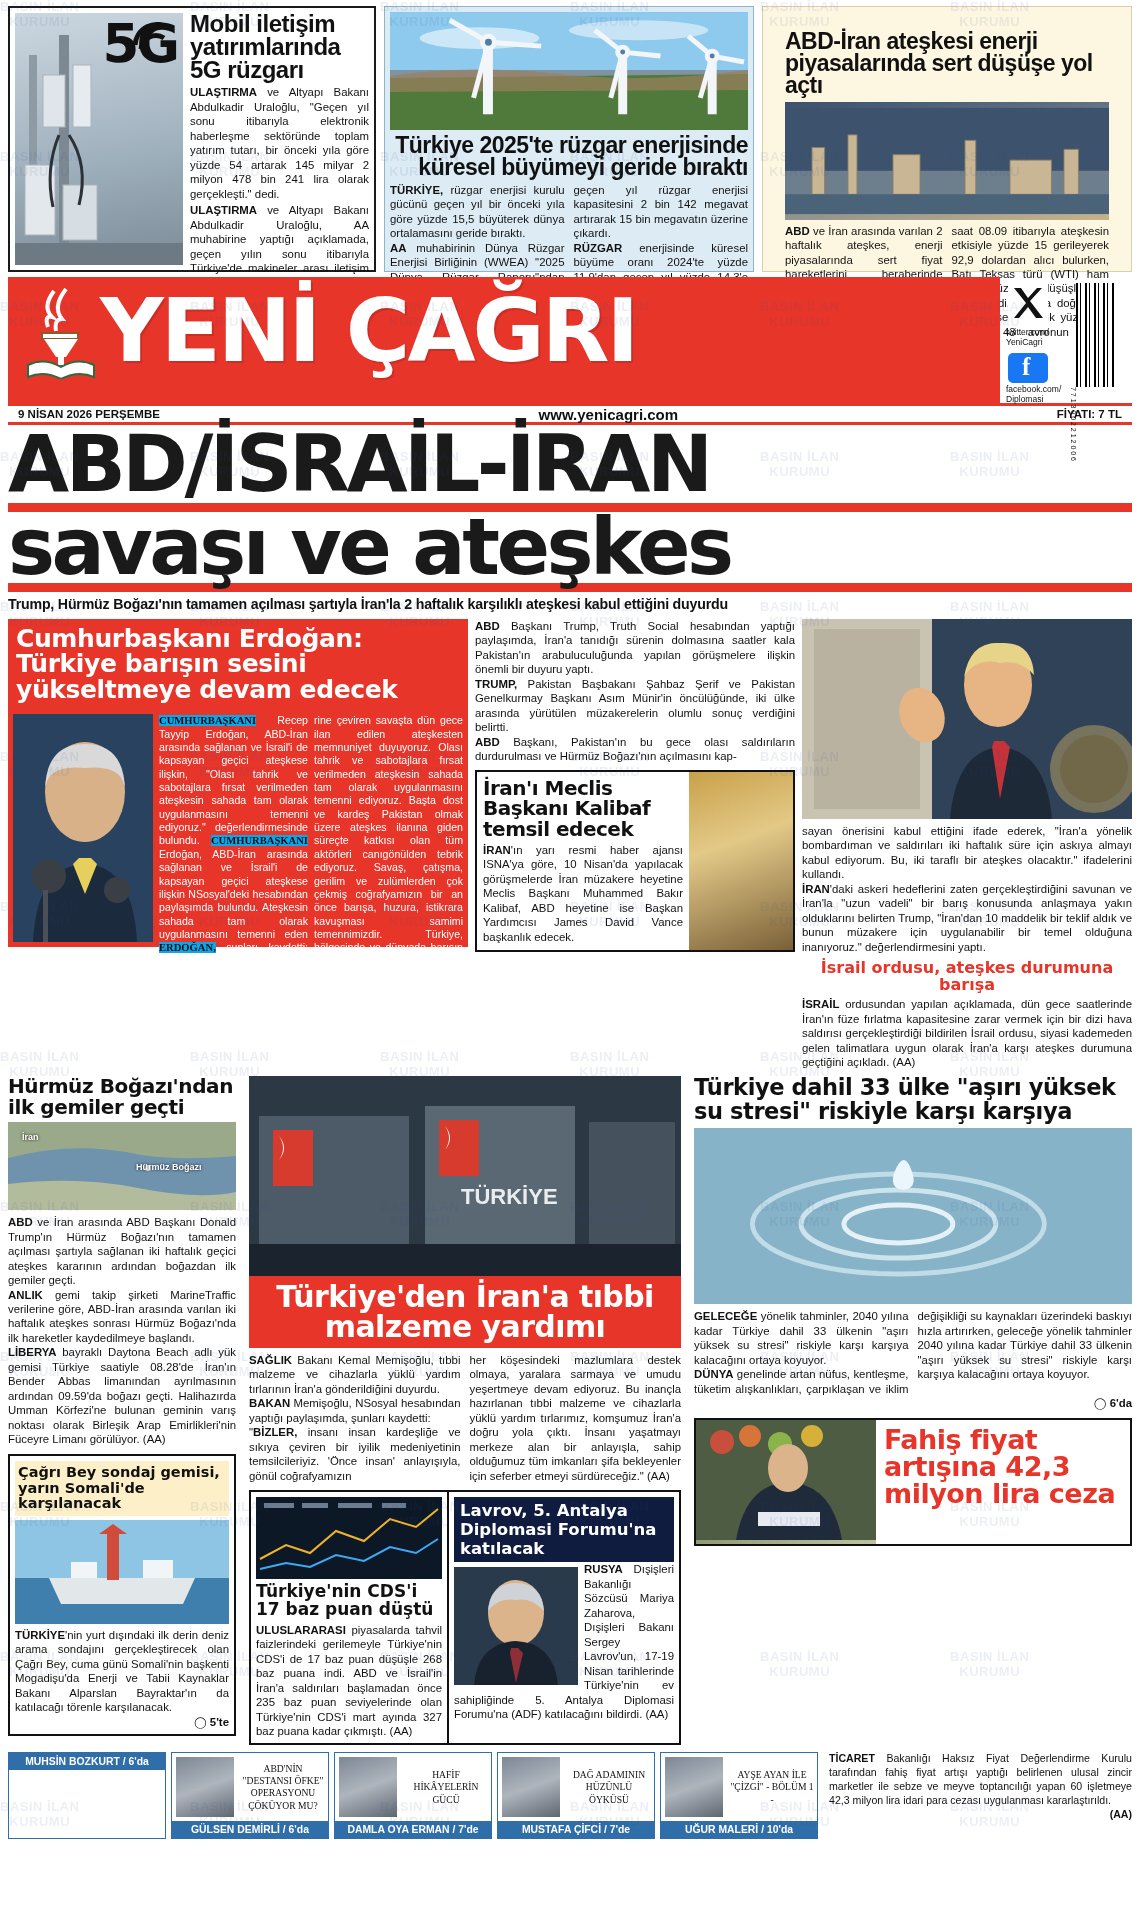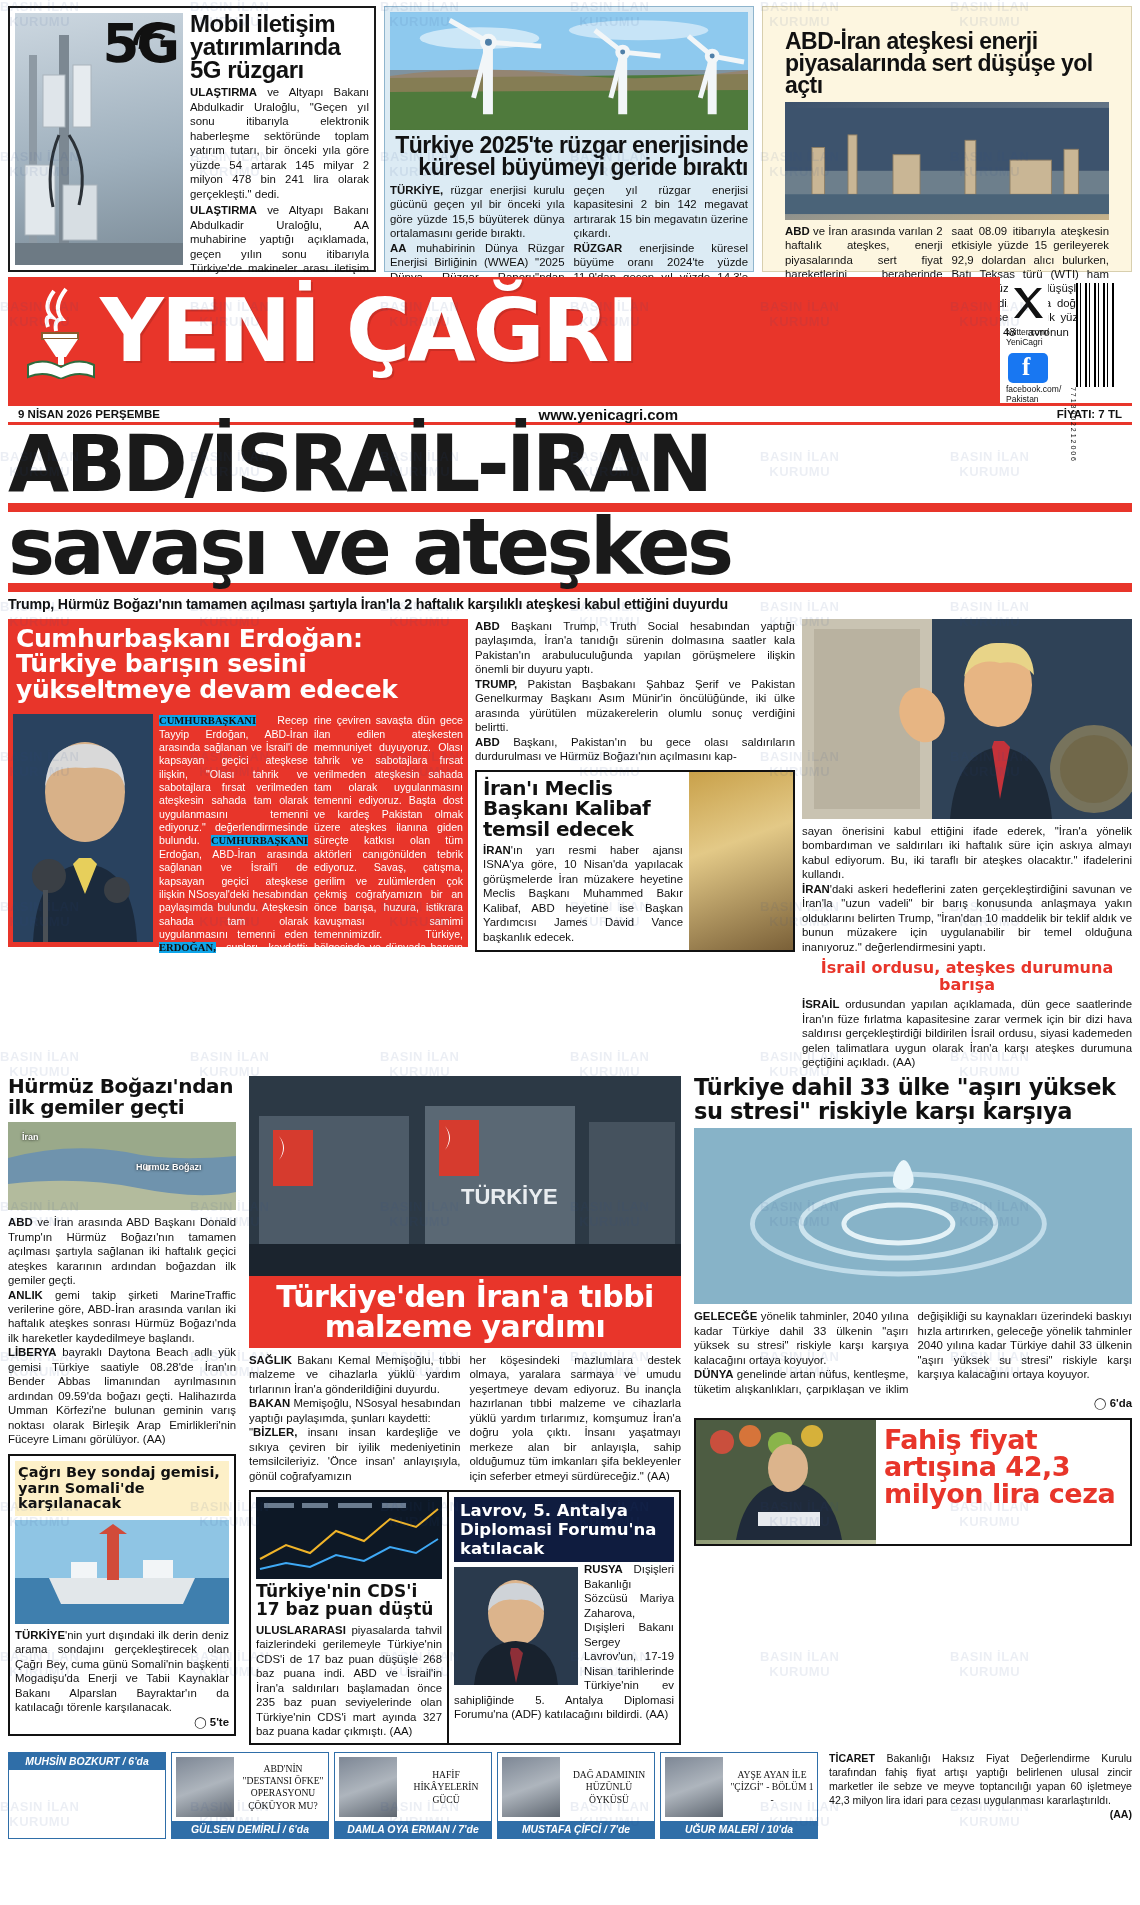--- a/index.html
+++ b/index.html
@@ -137,21 +137,21 @@
   .fahis-head{ flex:1; color:#e8352a; font-family:"DejaVu Sans",sans-serif; font-weight:bold; font-size:27px;
                line-height:1.0; padding:6px 4px 6px 8px; letter-spacing:-.5px;}
 
   
   .colstrip{ display:flex; gap:5px; margin-top:7px; }
   .colcard{ width:158px; border:1px solid #2f6ea8; background:#fff; }
   .colcard .row{ display:flex; height:68px; }
   .colcard .av{ width:58px; background:linear-gradient(160deg,#7d8795 0%,#aeb5bd 50%,#5e6670 100%); margin:4px; }
   .colcard .tt{ flex:1; font-family:"Liberation Serif",serif; font-size:9.6px; line-height:1.26; text-align:center;
                 display:flex; align-items:center; justify-content:center; padding:2px 3px;}
-  .colcard .nm{ background:#2f6ea8; color:#fff; font-size:10.4px; font-weight:bold; text-align:center; padding:3px 0;font-style:italic; }
+  .colcard .nm{ background:#2f6ea8; color:#fff; font-size:10.4px; font-weight:bold; text-align:center; padding:3px 0; }
   .ticaret{ flex:1; padding-left:6px; font-size:10.6px; line-height:1.3; text-align:justify; }
 </style>
 </head>
 <body>
 
 <div class="page">
 
   <div class="topstrip">
 
     <div class="tb1">
@@ -243,21 +243,21 @@
       <div class="mh-title">YENİ ÇAĞRI</div>
     </div>
     <div class="mh-right">
       <div class="soc">
         <svg class="xlogo" viewBox="0 0 40 40">
           <rect width="40" height="40" fill="#fff"></rect>
           <path d="M6 5 L18 20 L6 35 L11 35 L20 24 L28 35 L35 35 L22 18 L34 5 L29 5 L20 15 L13 5Z" fill="#111"></path>
         </svg>
         <div>twitter.com/ YeniCagri</div>
         <div class="fb"></div>
-        <div>facebook.com/ Pakistan</div>
+        <div>facebook.com/ Diplomasi</div>
       </div>
       <div class="barcode">
         <div class="bars"></div>
         <div class="num">7 7 1 3 0 0 2 2 1 2 0 0 6</div>
       </div>
     </div>
   </div>
 
   <div class="infobar">
     <div>9 NİSAN 2026 PERŞEMBE</div>

